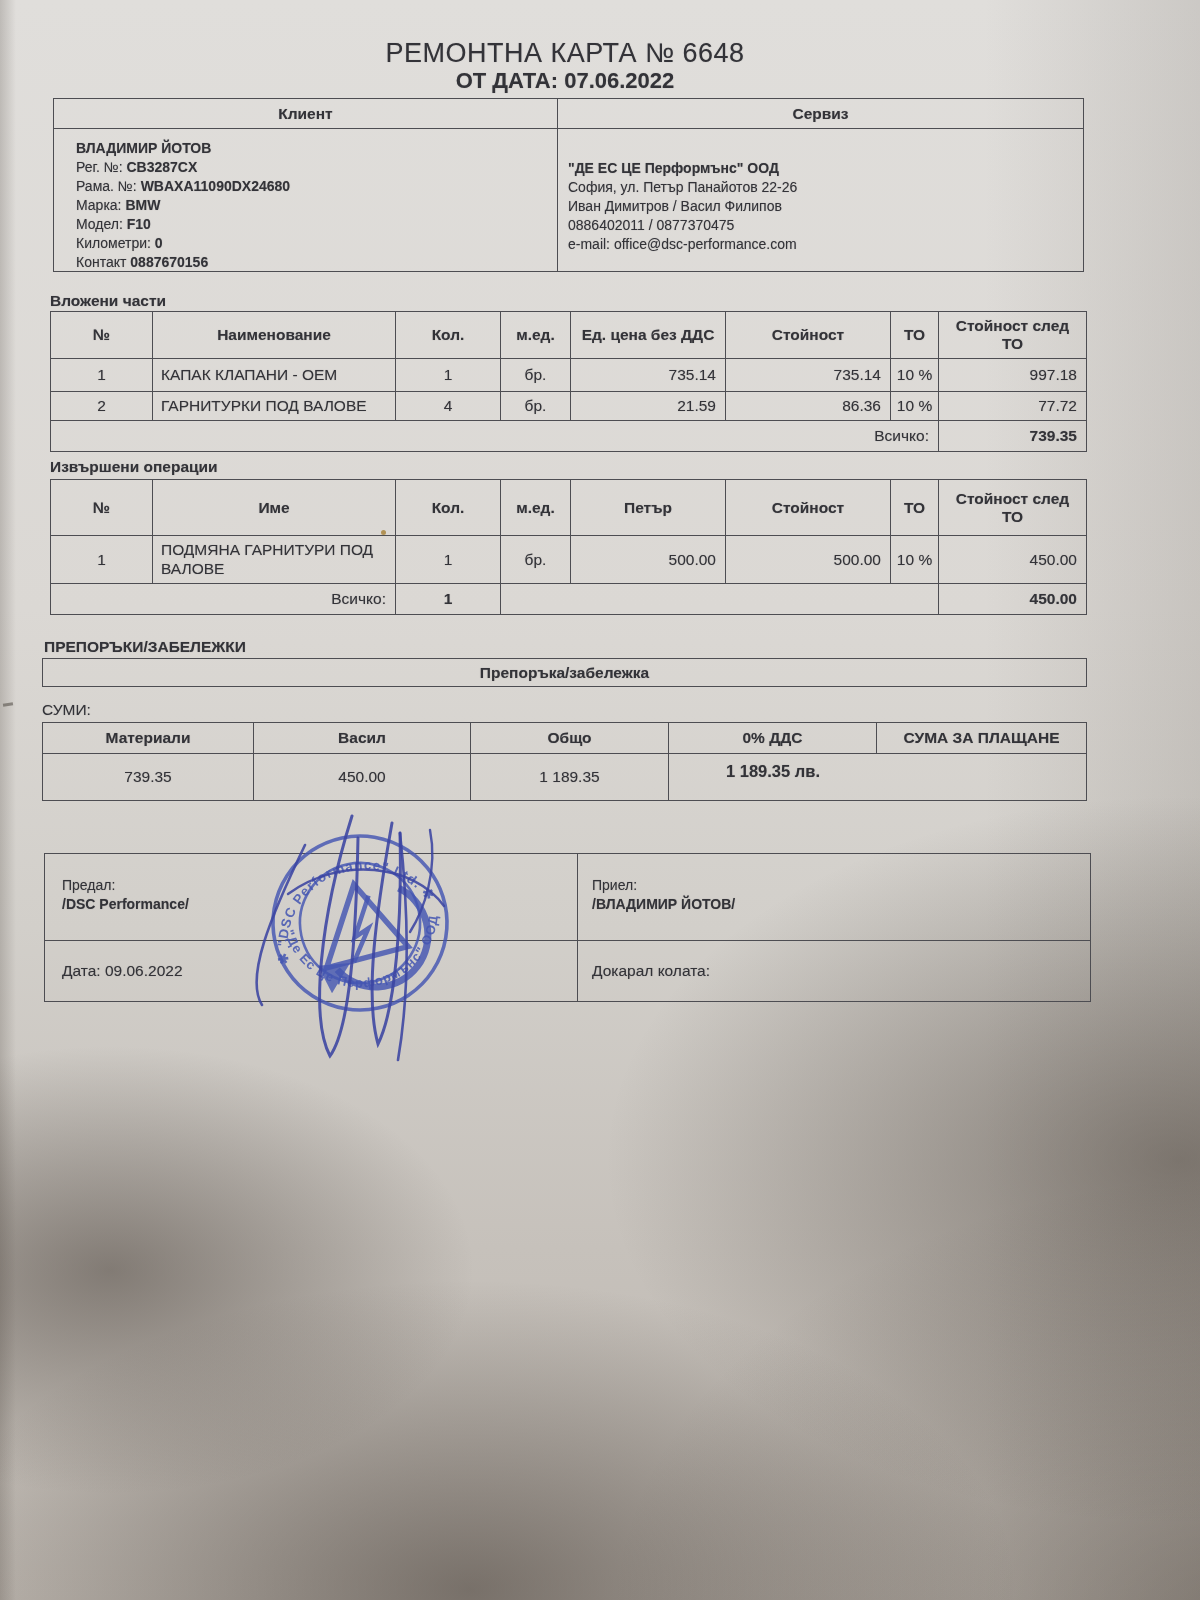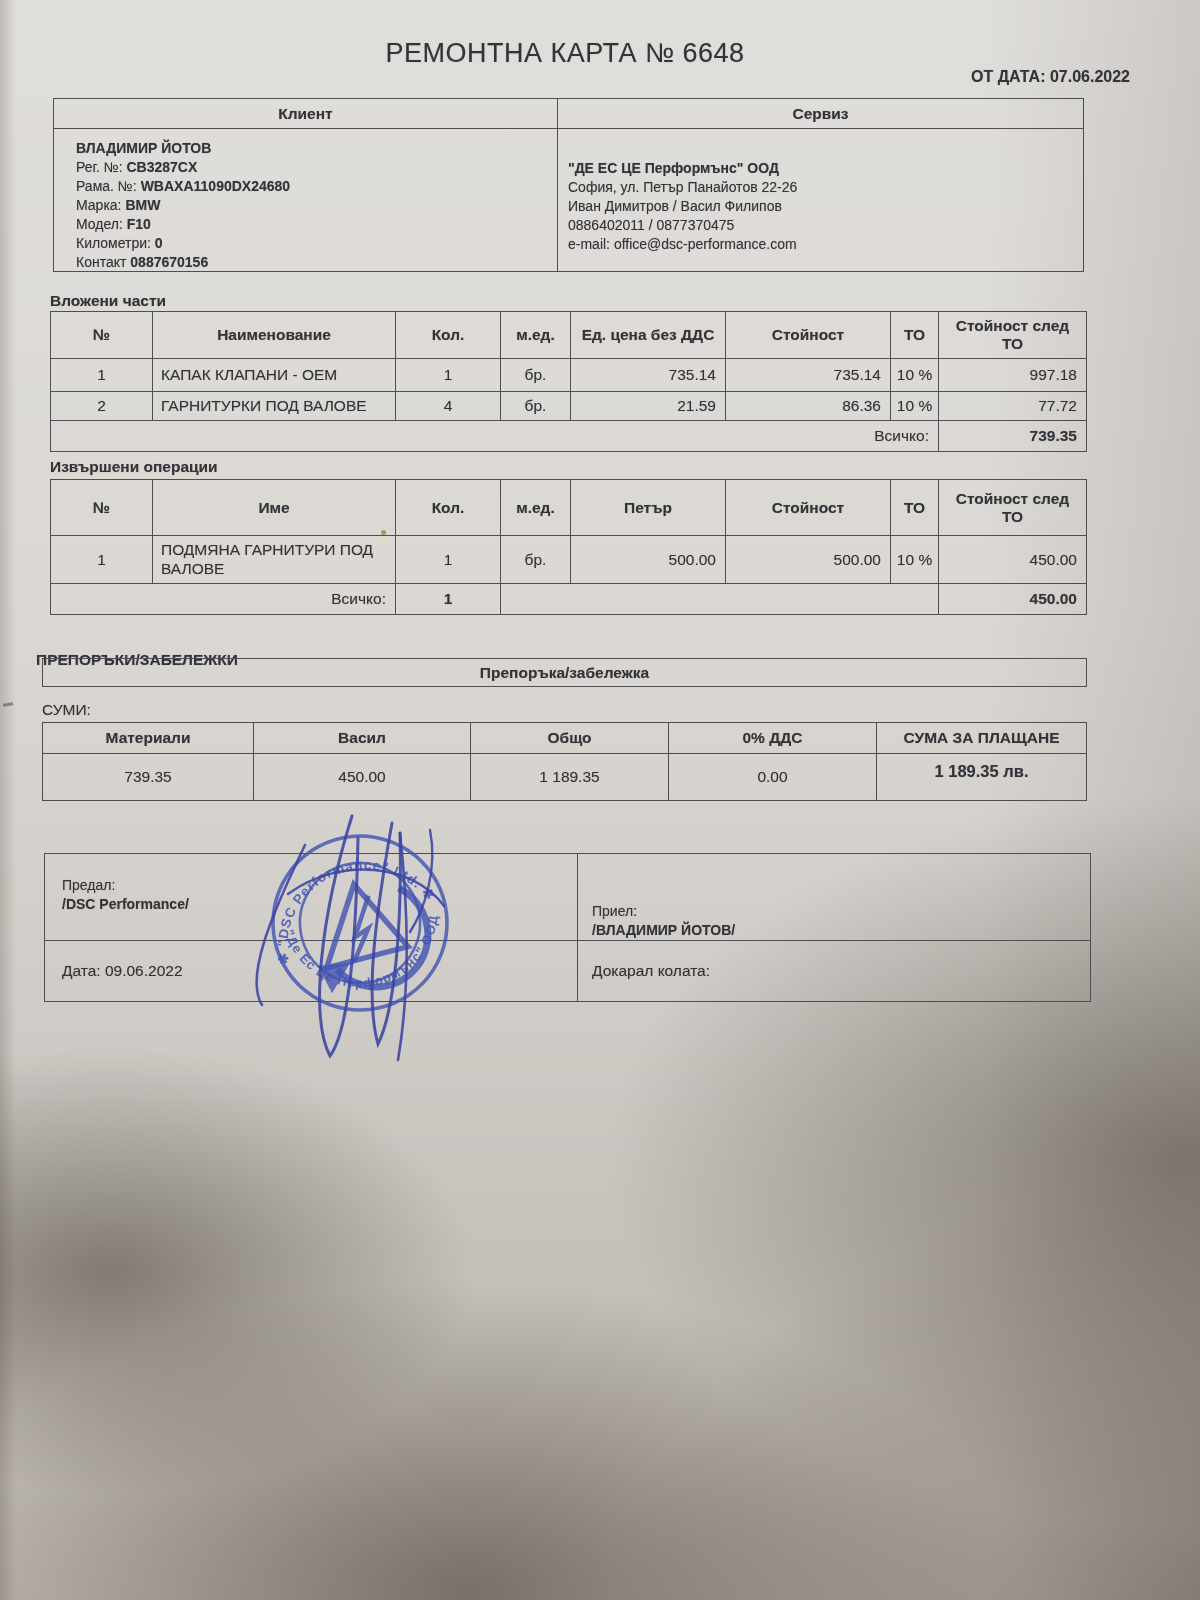--- a/index.html
+++ b/index.html
@@ -12,21 +12,21 @@
       radial-gradient(ellipse 820px 520px at 1180px 1160px, rgba(62,53,45,.50), rgba(62,53,45,0) 70%),
       radial-gradient(ellipse 900px 620px at 1260px 1620px, rgba(62,53,45,.42), rgba(62,53,45,0) 72%),
       linear-gradient(90deg, rgba(70,62,55,.22) 0px, rgba(70,62,55,0) 16px),
       linear-gradient(90deg, rgba(80,72,64,0) 82%, rgba(80,72,64,.14) 100%),
       linear-gradient(180deg,#e0dedb 0%,#dbd8d4 38%,#d2cfca 58%,#c6c1bb 78%,#bdb7b0 100%);
   }
   .abs{position:absolute;}
   .soft{text-shadow:0 0 1px rgba(55,55,60,.35);}
   .b{font-weight:bold;}
   .title1{left:0;top:38px;width:1130px;text-align:center;font-size:27px;font-weight:normal;letter-spacing:.5px;}
-  .title2{left:0;top:68px;width:1130px;text-align:right;font-size:16px;font-weight:bold;}
+  .title2{left:0;top:68px;width:1130px;text-align:center;font-size:22px;font-weight:bold;}
   table,.grid{box-sizing:border-box;}
   .grid{display:grid;border:1.6px solid #4d4d52;}
   .cell{box-sizing:border-box;display:flex;align-items:center;font-size:15.5px;min-width:0;}
   .br{border-right:1.4px solid #4d4d52;}
   .bb{border-bottom:1.4px solid #4d4d52;}
   .ctr{justify-content:center;text-align:center;}
   .numr{justify-content:flex-end;padding-right:9px;}
   .lft{padding-left:8px;}
   .hdr{font-weight:bold;justify-content:center;text-align:center;line-height:1.15;}
   .seclabel{font-size:15.5px;font-weight:bold;}
@@ -119,45 +119,44 @@
     <div class="cell numr br bb soft">500.00</div>
     <div class="cell ctr br bb soft">10 %</div>
     <div class="cell numr bb soft">450.00</div>
 
     <div class="cell numr br soft" style="grid-column:1/3;">Всичко:</div>
     <div class="cell ctr br b soft" style="grid-column:3/4;">1</div>
     <div class="cell br" style="grid-column:4/8;"></div>
     <div class="cell numr b soft" style="grid-column:8/9;">450.00</div>
   </div>
 
-  <div class="abs seclabel soft" style="left:36px;top:638px;margin-top:13px;">ПРЕПОРЪКИ/ЗАБЕЛЕЖКИ</div>
+  <div class="abs seclabel soft" style="left:44px;top:638px;">ПРЕПОРЪКИ/ЗАБЕЛЕЖКИ</div>
   <div class="abs grid" style="left:42px;top:658px;grid-template-columns:1043px;grid-template-rows:27px;">
     <div class="cell hdr soft">Препоръка/забележка</div>
   </div>
 
   <div class="abs soft" style="left:42px;top:701px;font-size:15.5px;">СУМИ:</div>
   <div class="abs grid" style="left:42px;top:722px;grid-template-columns:211px 217px 198px 208px 209px;grid-template-rows:31px 46px;">
     <div class="cell hdr br bb soft">Материали</div>
     <div class="cell hdr br bb soft">Васил</div>
     <div class="cell hdr br bb soft">Общо</div>
     <div class="cell hdr br bb soft">0% ДДС</div>
     <div class="cell hdr bb soft">СУМА ЗА ПЛАЩАНЕ</div>
     <div class="cell ctr br soft">739.35</div>
     <div class="cell ctr br soft">450.00</div>
     <div class="cell ctr br soft">1 189.35</div>
-    <div class="cell ctr br soft">0.00</div>
     <div class="cell ctr b soft" style="font-size:16.5px;align-items:flex-start;padding-top:8px;">1 189.35 лв.</div>
   </div>
 
   <div class="abs grid" style="left:44px;top:853px;grid-template-columns:533px 512px;grid-template-rows:87px 60px;">
     <div class="cell colstack br bb soft" style="padding:22px 6px 0 17px;">
       <div class="fieldline">Предал:</div>
       <div class="fieldline b">/DSC Performance/</div>
     </div>
-    <div class="cell colstack bb soft" style="padding:22px 6px 0 14px;justify-content:flex-end;">
+    <div class="cell colstack bb soft" style="padding:22px 6px 0 14px;">
       <div class="fieldline">Приел:</div>
       <div class="fieldline b">/ВЛАДИМИР ЙОТОВ/</div>
     </div>
     <div class="cell br soft" style="padding-left:17px;">
       <span>Дата: 09.06.2022</span>
     </div>
     <div class="cell soft" style="padding-left:14px;">
       <span>Докарал колата:</span>
     </div>
   </div>

